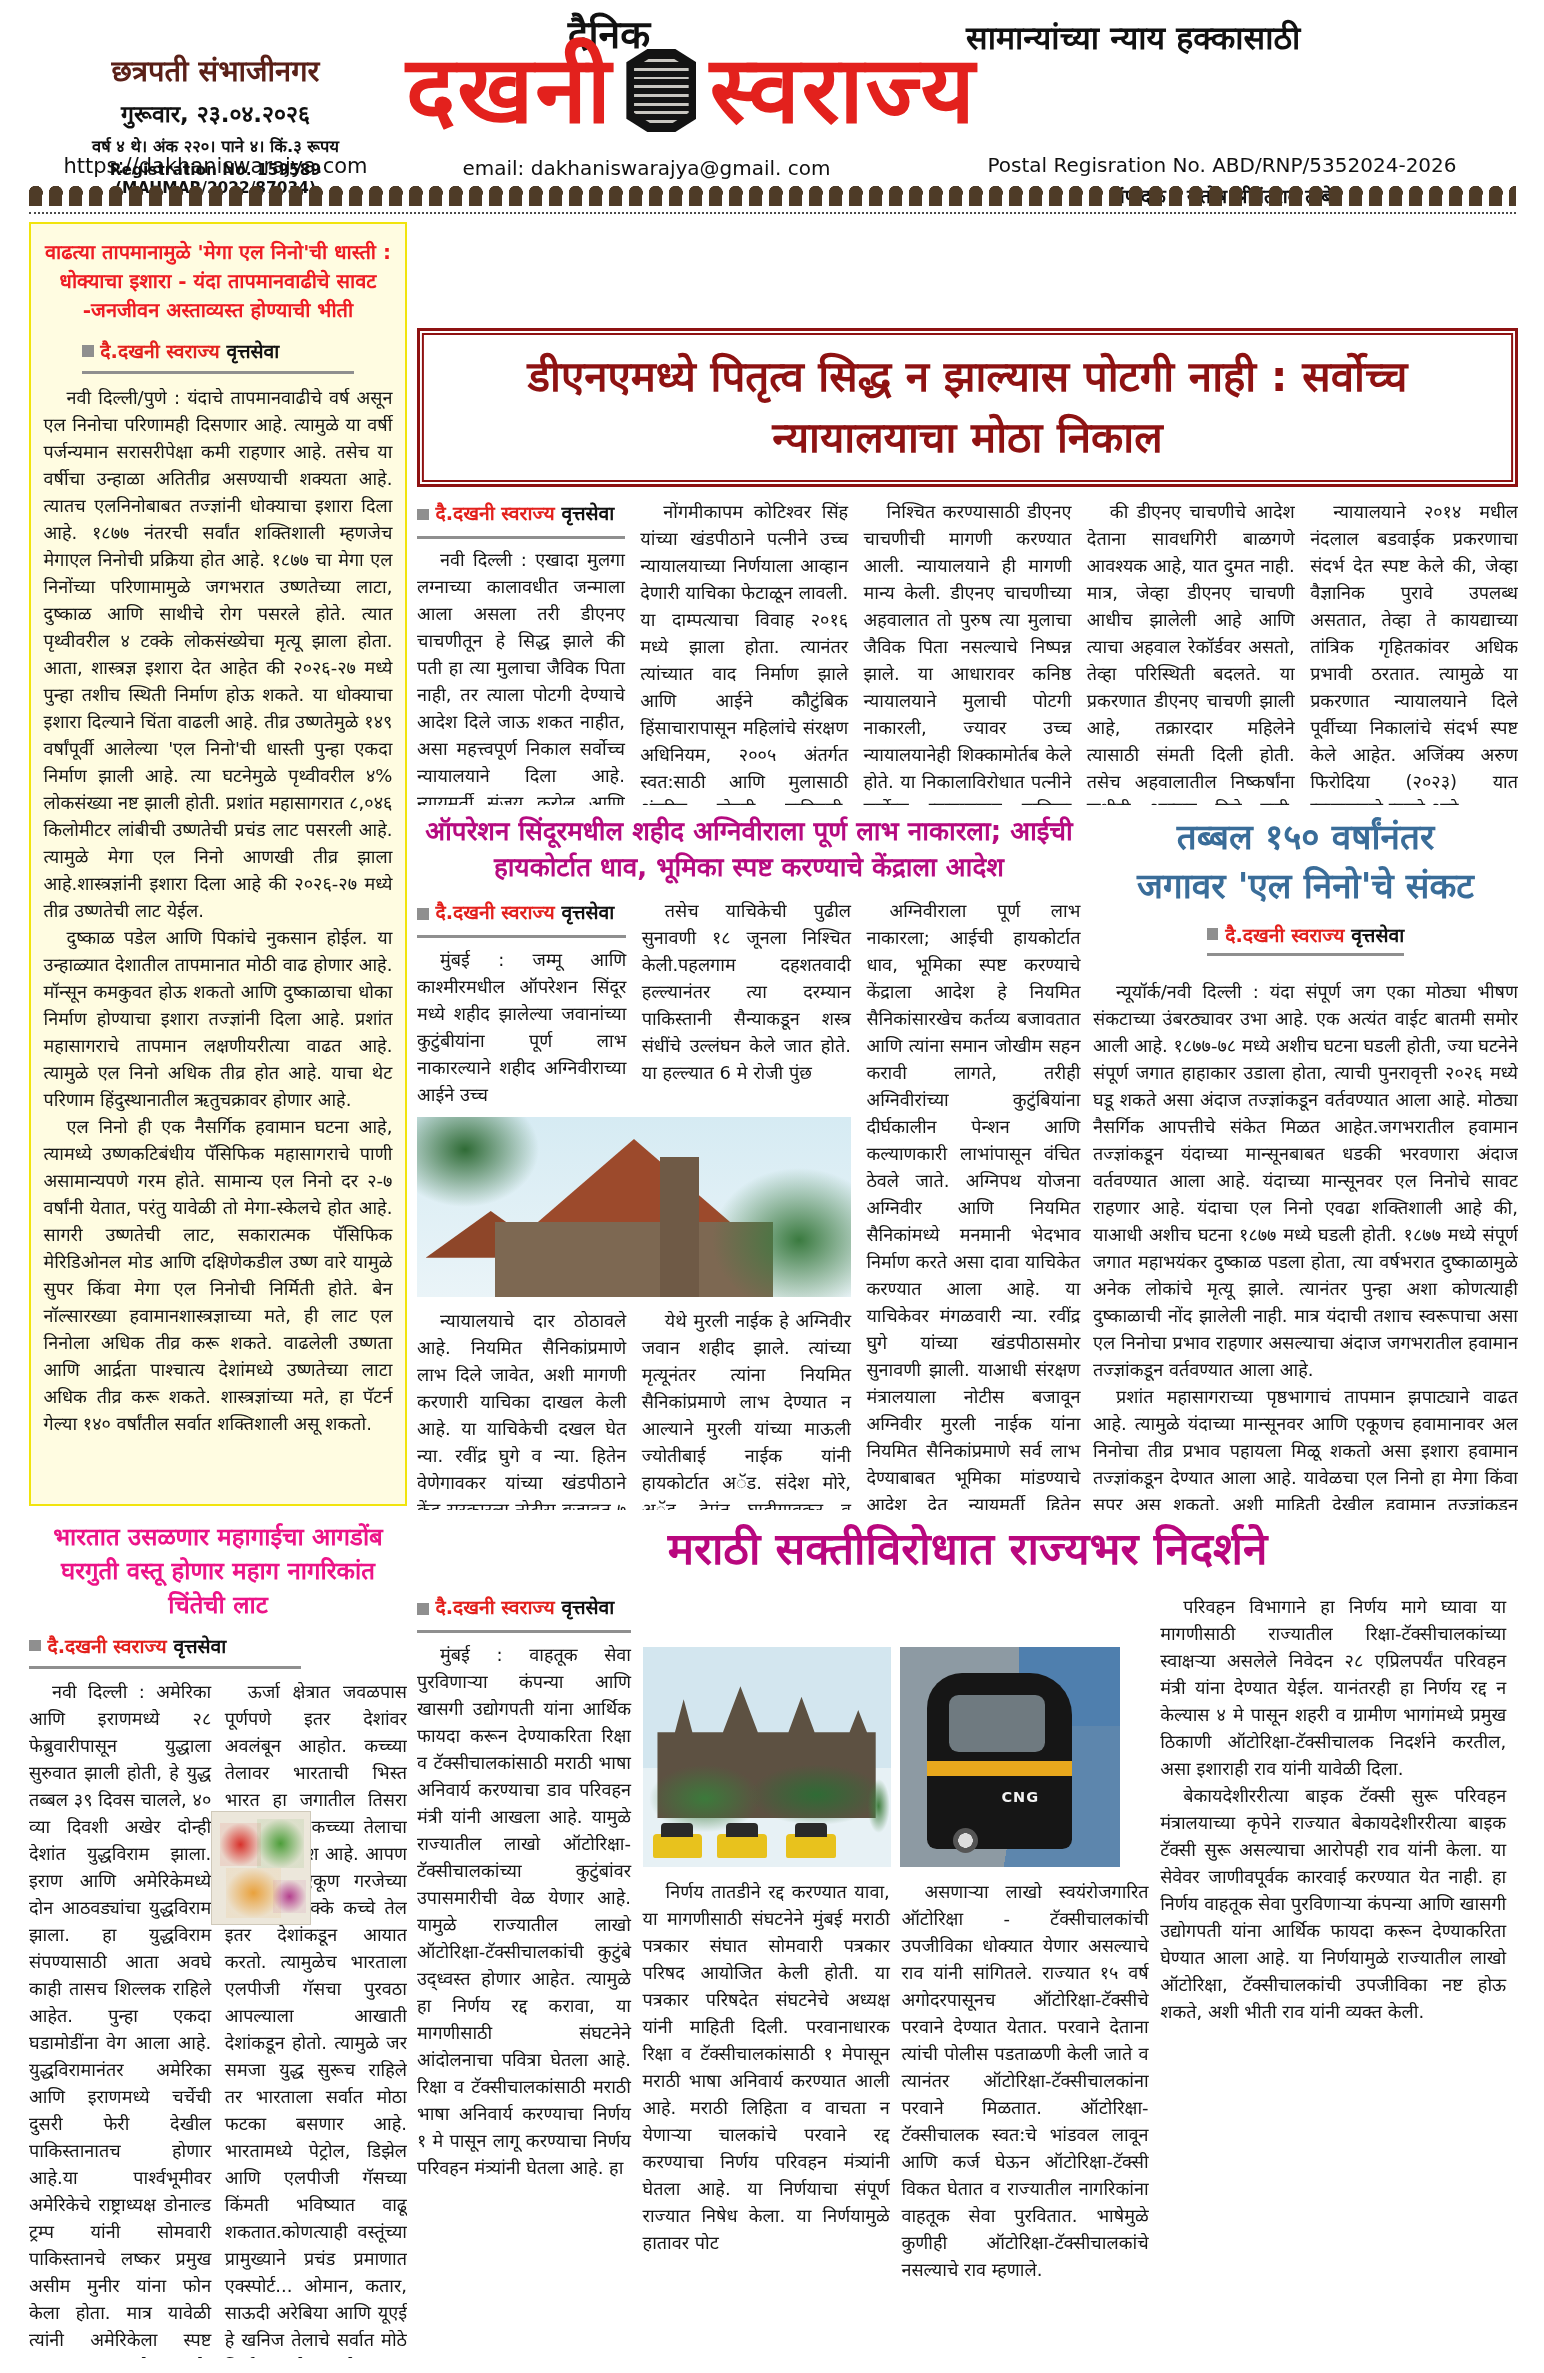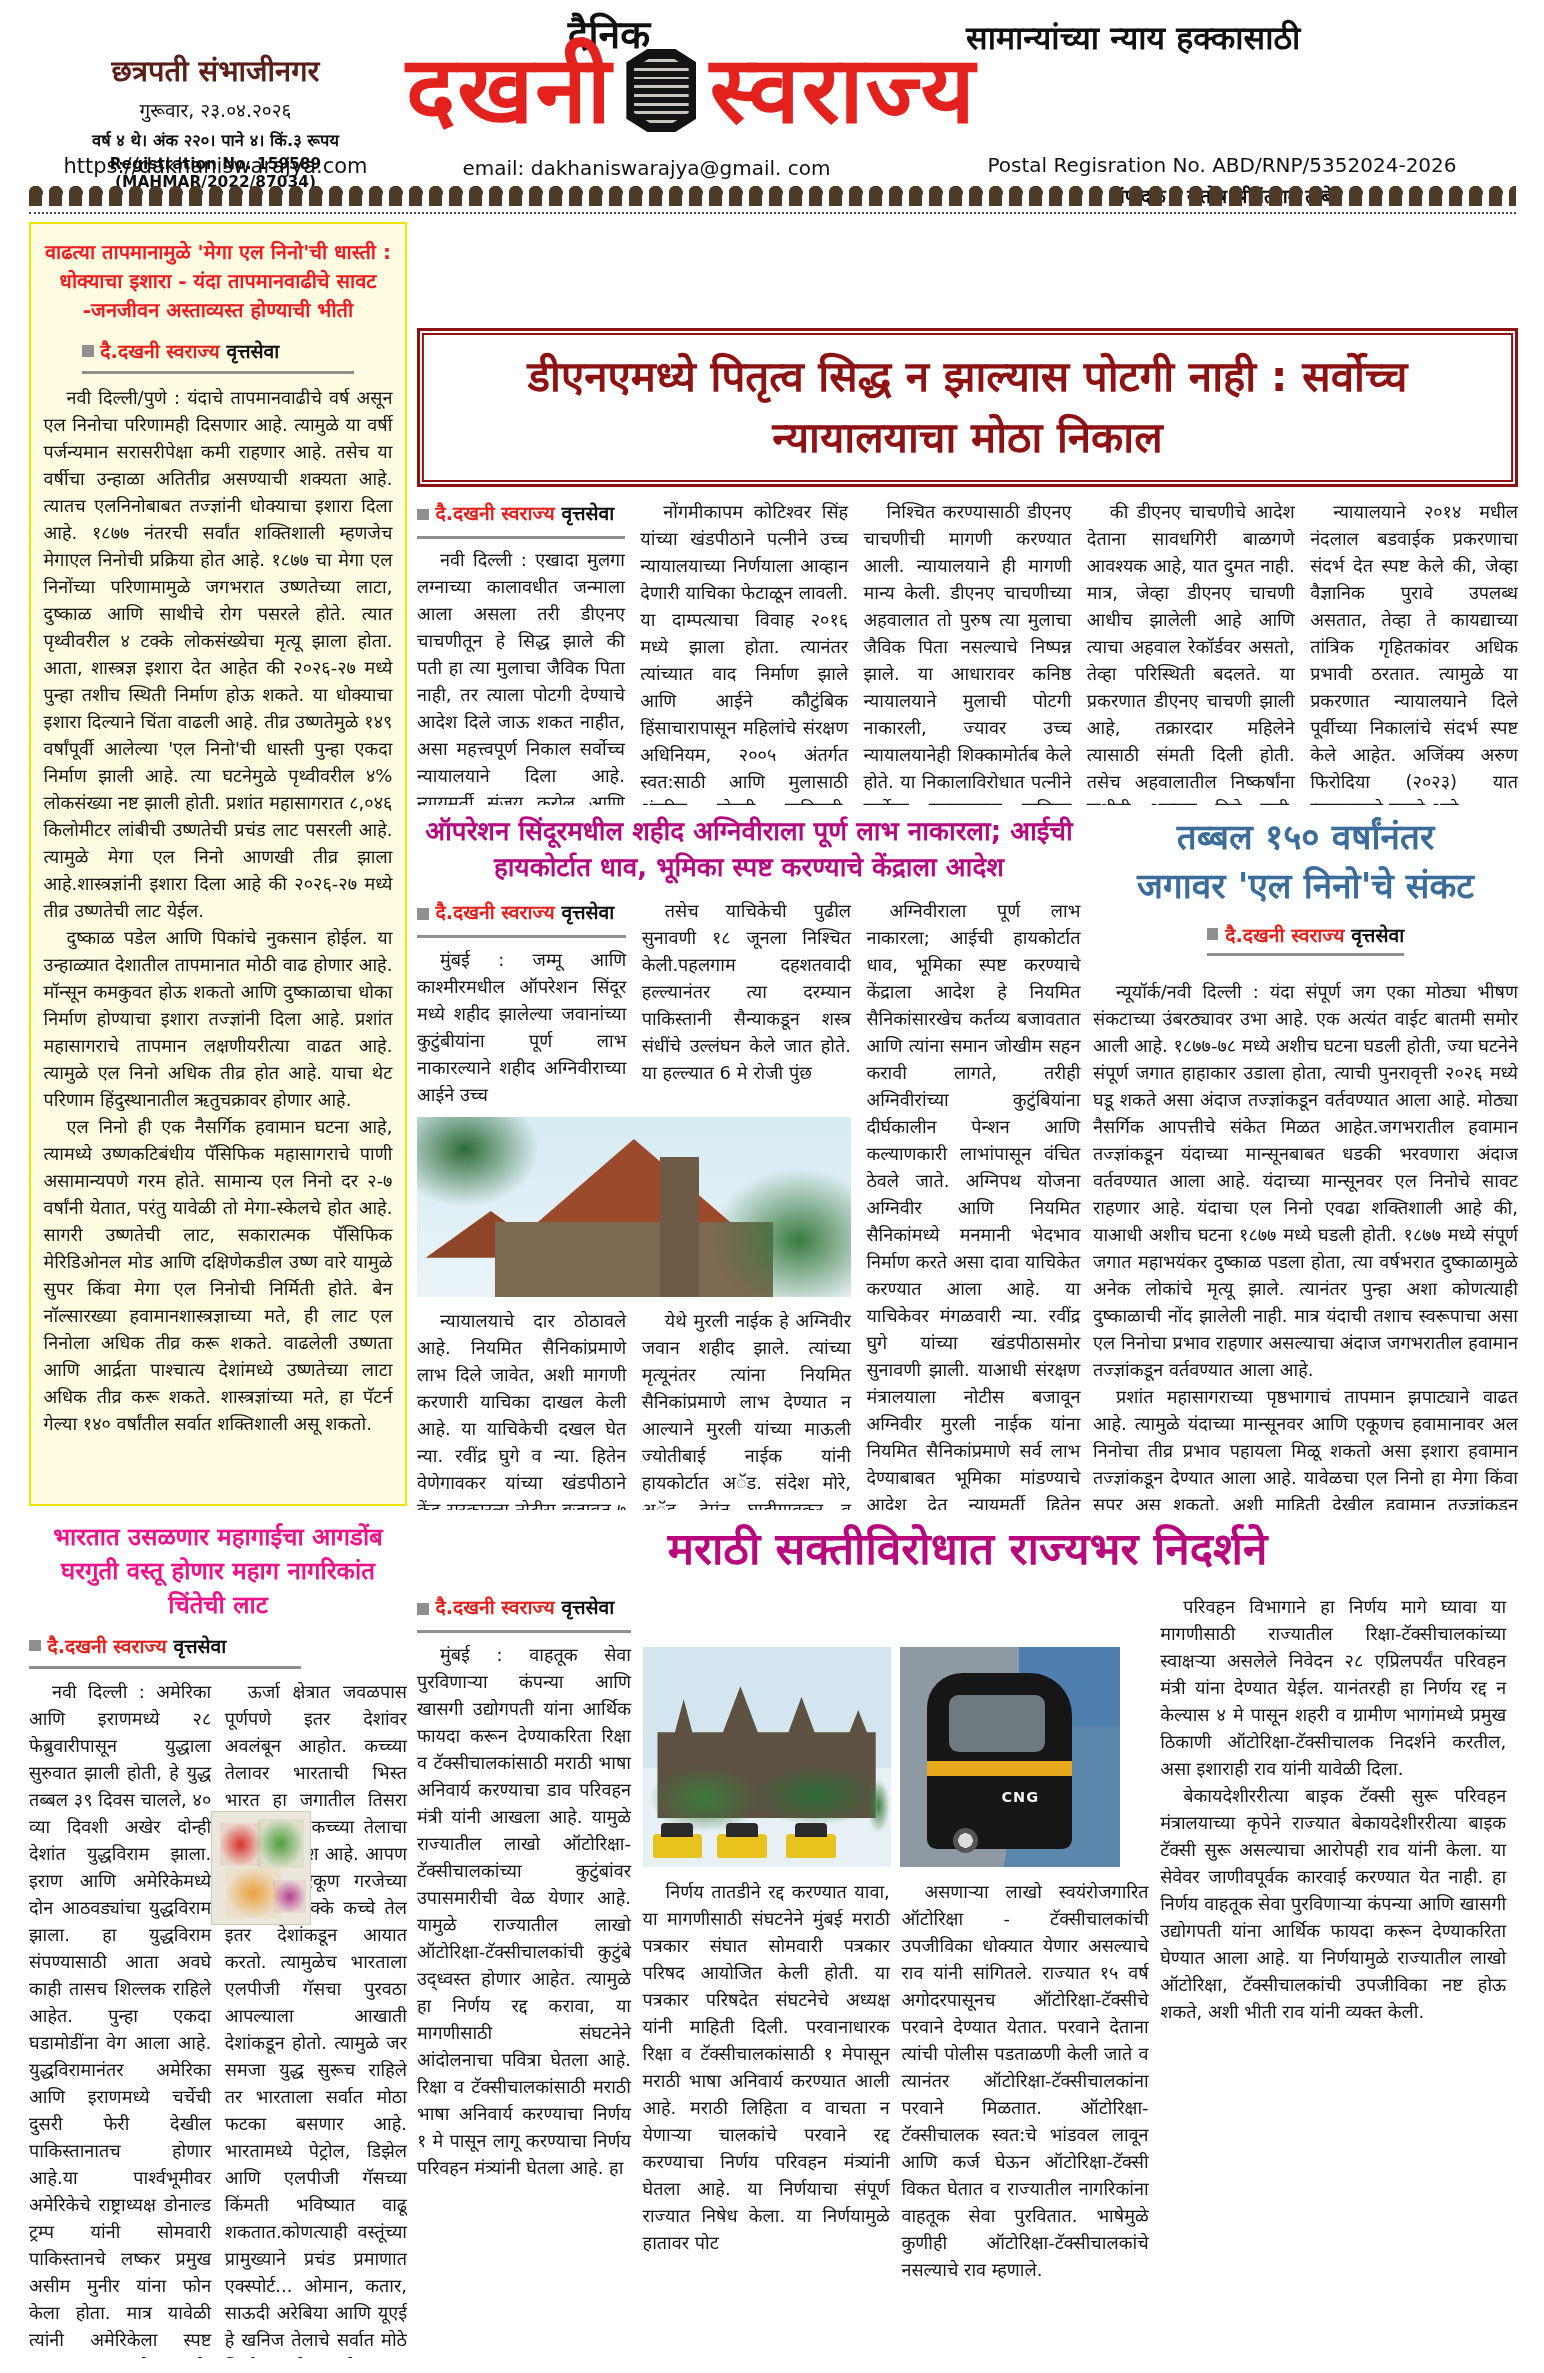--- a/index.html
+++ b/index.html
@@ -2,21 +2,21 @@
 <html><head>
 <meta charset="utf-8">
 <style>
   * { margin:0; padding:0; box-sizing:border-box; }
   body { background:#888; font-family:"DejaVu Sans", sans-serif; }
   .page { width:1545px; height:2373px; background:#fff; position:relative; margin:0 auto; overflow:hidden; color:#111; }
 
   
   .hdr-left { position:absolute; left:27px; top:50px; width:377px; text-align:center; }
   .city { font-size:29px; font-weight:bold; color:#5a2018; }
-  .dateline { font-size:19px; font-weight:normal; color:#111; margin-top:7.7px; }
+  .dateline { font-size:23px; font-weight:bold; color:#111; margin-top:7.7px; }
   .issueline { font-size:16.4px; font-weight:bold; color:#111; margin-top:5.8px; }
   .regline { font-size:15.4px; font-weight:bold; color:#111; margin-top:3.9px; }
   .website { position:absolute; left:27px; top:154px; width:377px; text-align:center; font-size:21px; color:#111; }
   .daily { position:absolute; left:406px; top:5.8px; width:406px; text-align:center; font-size:39px; font-weight:bold; color:#111; }
   .masthead { position:absolute; left:406px; top:44px; width:1120px; display:flex; align-items:center; justify-content:flex-start; gap:13.5px; }
   .mast-word { font-size:93px; font-weight:bold; color:#e3211d; line-height:1.0; letter-spacing:1.9px; }
   .seal { width:70px; height:83px; background:#131313; clip-path:polygon(30% 0,70% 0,100% 16%,100% 84%,70% 100%,30% 100%,0 84%,0 16%); position:relative; flex:0 0 auto; }
   .seal-inner { position:absolute; left:7.7px; top:8.7px; right:7.7px; bottom:8.7px; clip-path:polygon(30% 0,70% 0,100% 16%,100% 84%,70% 100%,30% 100%,0 84%,0 16%); background:repeating-linear-gradient(0deg,#e9e6df 0 2.9px,#141414 2.9px 8.7px); opacity:.85; }
   .tagline { position:absolute; left:966px; top:15.4px; width:560px; font-size:32px; font-weight:bold; color:#111; }
   .email { position:absolute; left:415px; top:156px; width:463px; text-align:center; font-size:20px; color:#111; }

